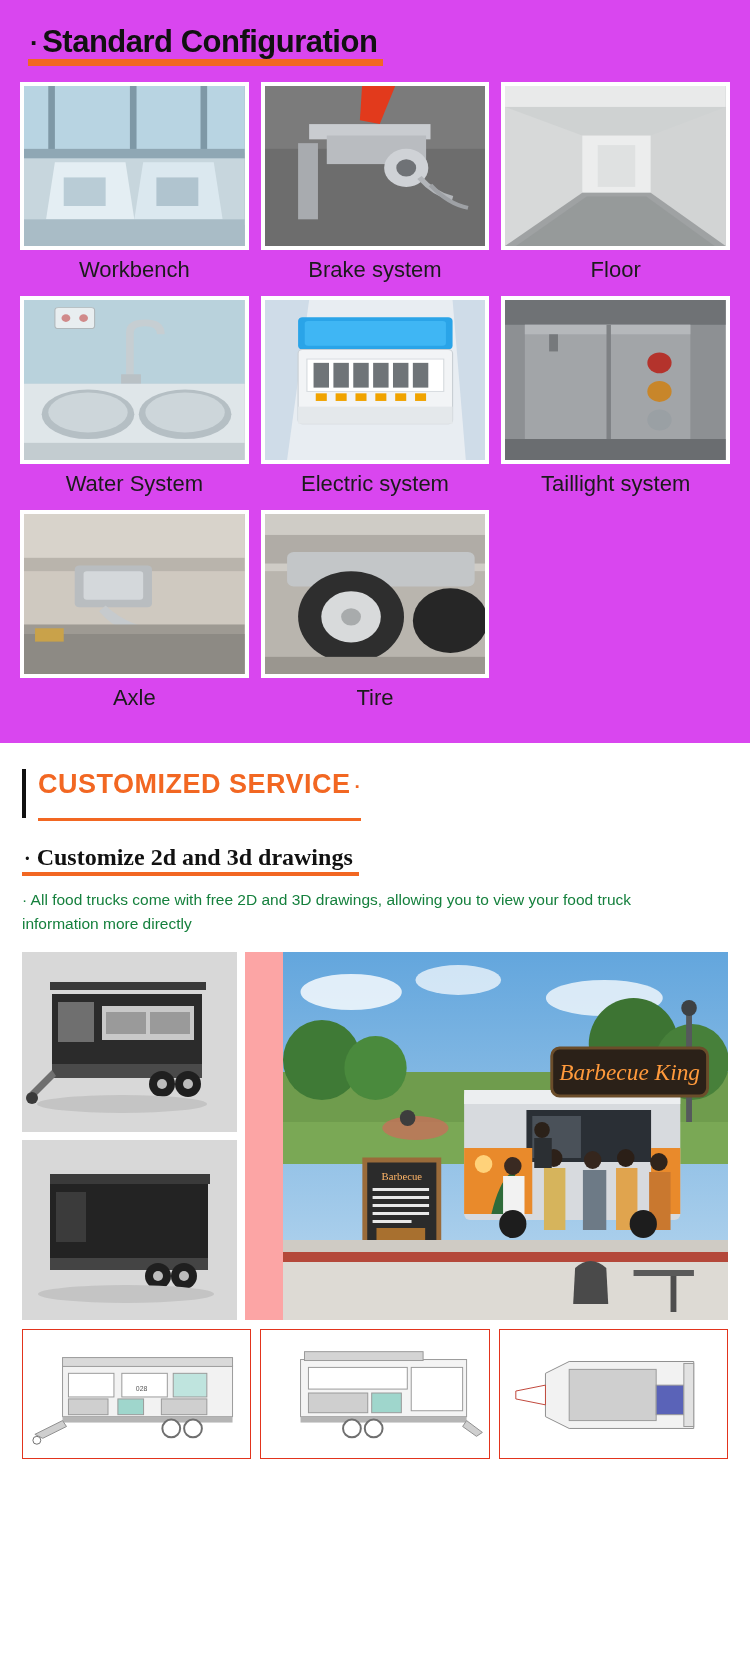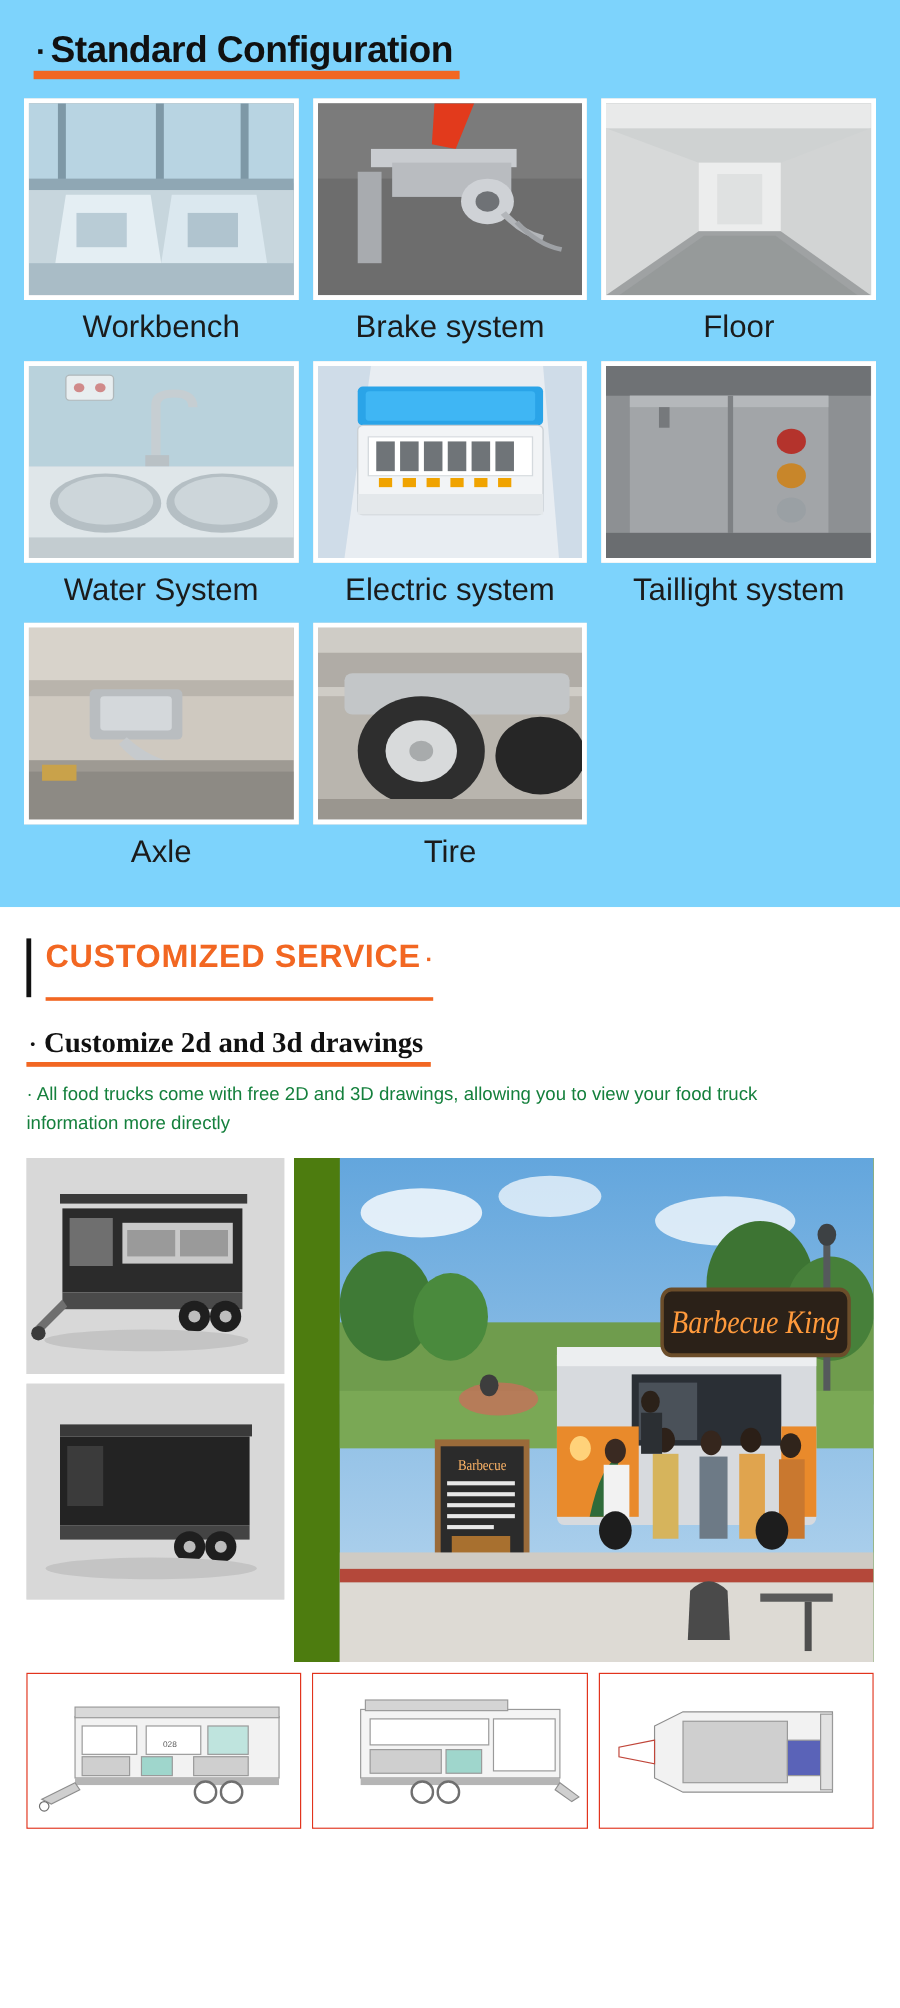--- a/index.html
+++ b/index.html
@@ -7,21 +7,21 @@
   body {
     width:750px;
     font-family:"Liberation Sans", sans-serif;
     background:#ffffff;
     color:#111;
   }
   .page { width:750px; position:relative; }
 
   
   .std-section {
-    background:#7dd3fc;
+    background:#d946ef;
     padding:18px 20px 28px 20px;
   }
   .std-title {
     font-size:31px;
     font-weight:bold;
     letter-spacing:-0.5px;
     color:#111;
     display:inline-block;
     position:relative;
     padding:0 6px 6px 2px;
@@ -49,21 +49,21 @@
   .thumb {
     width:100%;
     height:168px;
     border:4px solid #ffffff;
     background:#cfcfcf;
     overflow:hidden;
     position:relative;
   }
   .thumb svg { display:block; width:100%; height:100%; }
   .caption {
-    font-size:26px;
+    font-size:22px;
     color:#1b1b1b;
     padding:8px 0 4px 0;
     text-align:center;
     line-height:1.1;
   }
 
   
   .cs-section { padding:26px 22px 10px 22px; background:#fff; }
   .cs-head {
     border-left:4px solid #111;
@@ -126,22 +126,22 @@
     margin-top:16px;
   }
   .draw-left { display:flex; flex-direction:column; gap:8px; }
   .draw-box {
     background:#d8d8d8;
     height:180px;
     overflow:hidden;
     position:relative;
   }
   .photo-box {
-    background:#4d7c0f;
-    height:420px;
+    background:#fca5a5;
+    height:368px;
     overflow:hidden;
     position:relative;
     padding-left:38px;
   }
   .photo-box svg, .draw-box svg { display:block; width:100%; height:100%; }
 
   .plan-row {
     display:grid;
     grid-template-columns:repeat(3,1fr);
     gap:9px;

